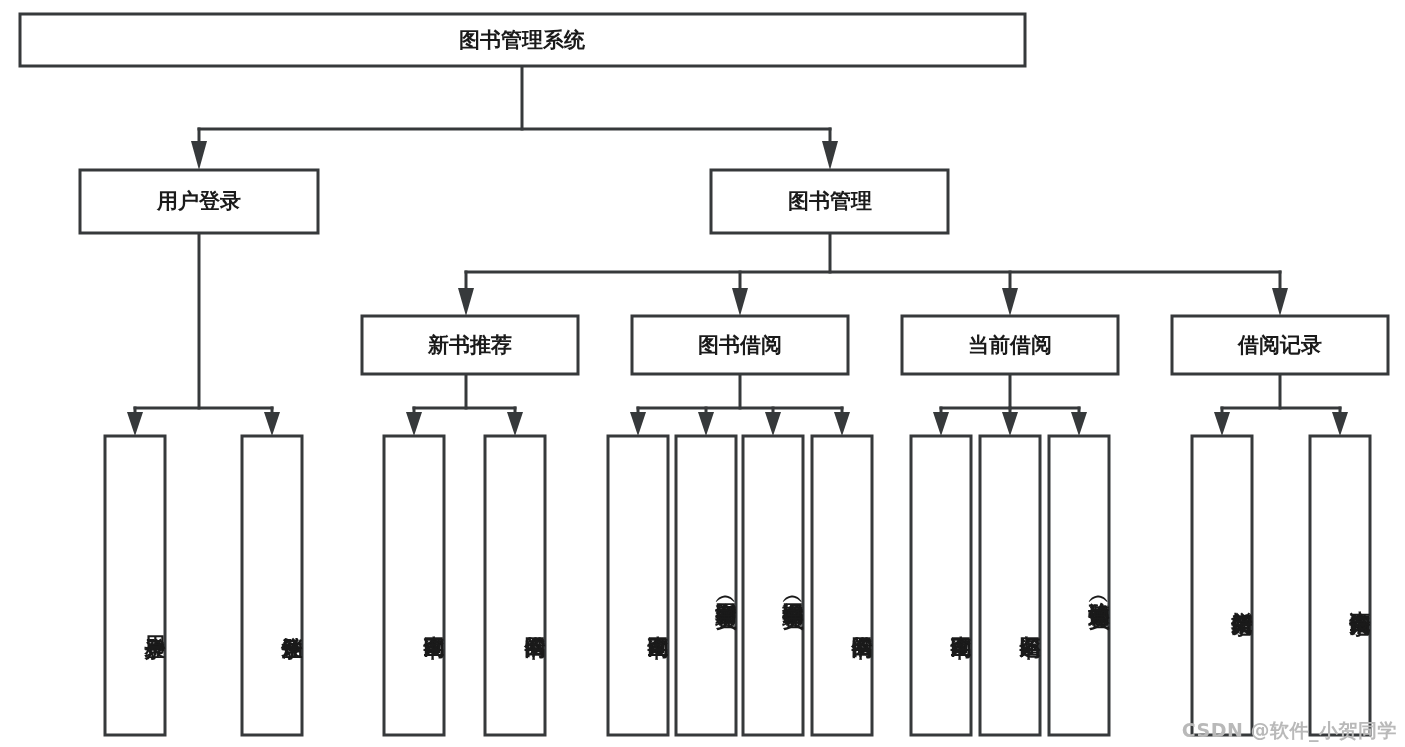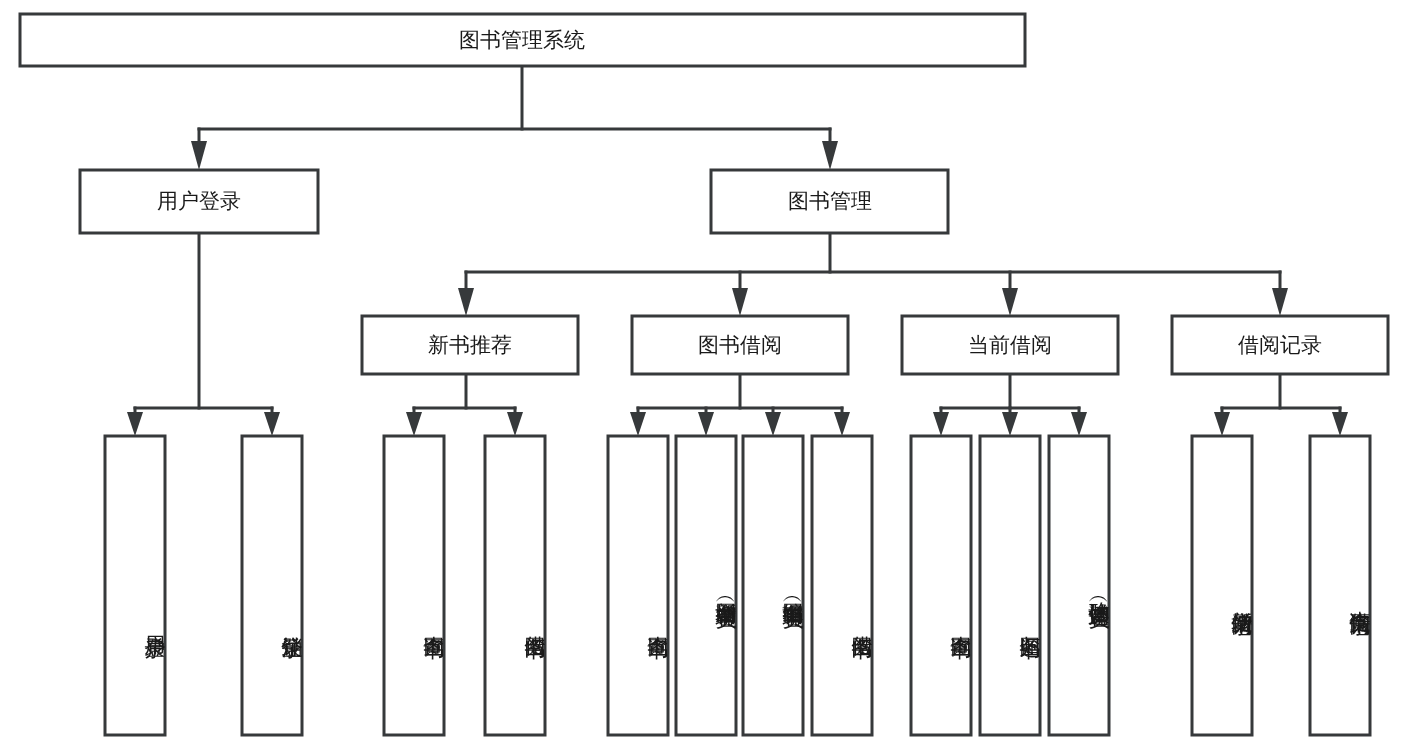--- a/index.html
+++ b/index.html
@@ -11,20 +11,21 @@
     width: 1405px;
     height: 747px;
     font-family: "DejaVu Sans", "Liberation Sans", sans-serif;
     overflow: hidden;
     position: relative;
   }
   #diagram-root {
     position: relative;
     width: 1405px;
     height: 747px;
+    font-weight: bold;
   }
   svg#tree-svg {
     position: absolute;
     top: 0;
     left: 0;
     width: 1405px;
     height: 747px;
     display: block;
   }
   .node-box {
@@ -207,14 +208,15 @@
   <div class="node-label-v" style="left:743px; top:443px; width:60px; height:292px;">编辑图书（管理员）</div>
   <div class="node-label-v" style="left:812px; top:506px; width:60px; height:229px;">借阅图书</div>
 
   <div class="node-label-v" style="left:911px; top:506px; width:60px; height:229px;">查询图书</div>
   <div class="node-label-v" style="left:980px; top:506px; width:60px; height:229px;">归还图书</div>
   <div class="node-label-v" style="left:1049px; top:443px; width:60px; height:292px;">确认归还（管理员）</div>
 
   <div class="node-label-v" style="left:1192px; top:458px; width:60px; height:277px;">新增借阅记录</div>
   <div class="node-label-v" style="left:1310px; top:458px; width:60px; height:277px;">查询借阅记录</div>
 
+  <div class="watermark">CSDN @软件_小贺同学</div>
 
 </div>
 
 </body></html>

